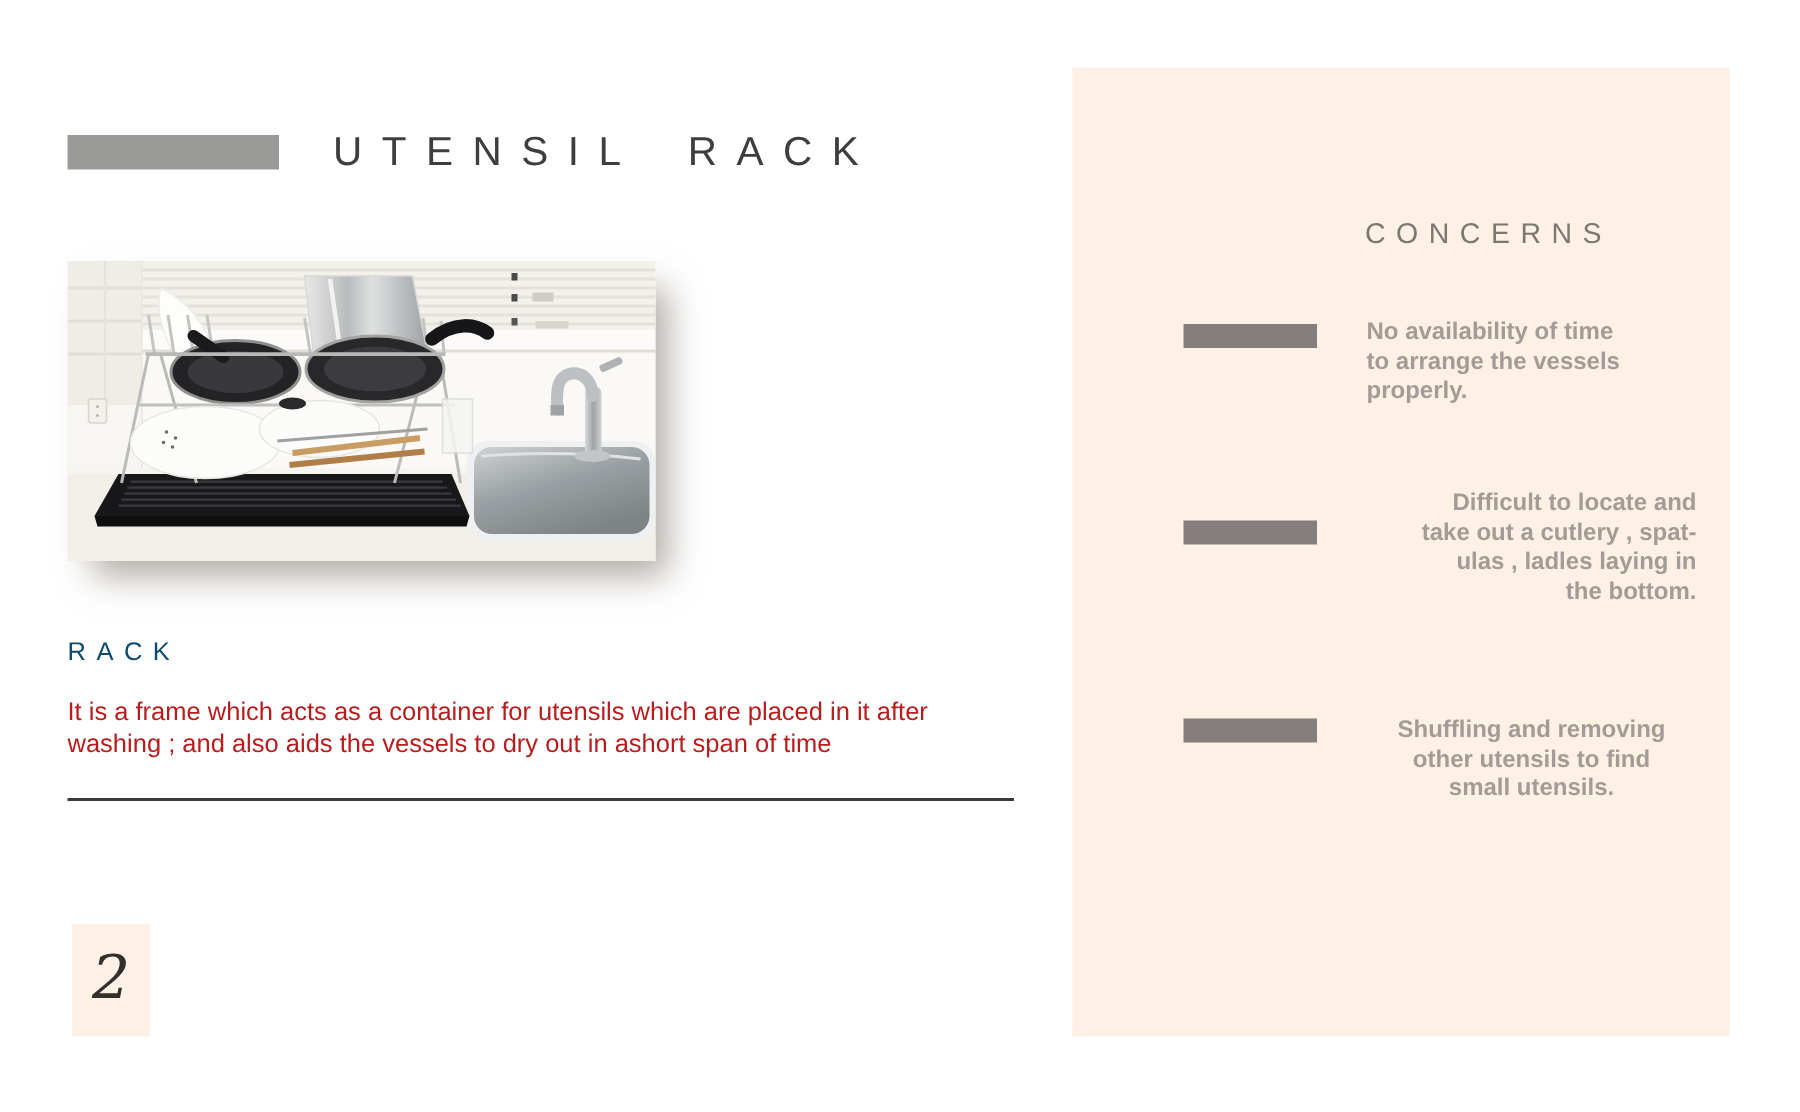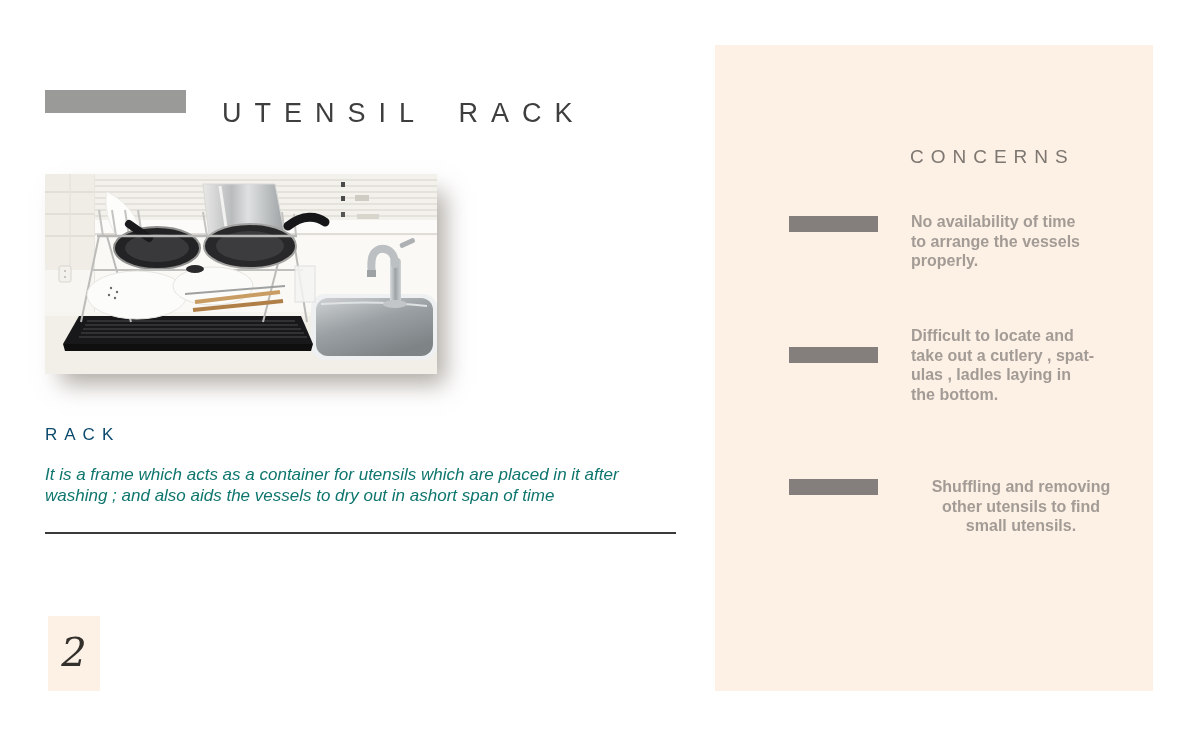--- a/index.html
+++ b/index.html
@@ -15,42 +15,41 @@
   .abs { position: absolute; }
 
   
   .title-bar {
     left: 45px; top: 90px; width: 141px; height: 23px;
     background: #9a9a98;
   }
   .page-title {
     left: 222px; top: 88px; height: 27px; line-height: 27px;
     font-size: 27px; letter-spacing: 13px; word-spacing: 12px;
-    color: #3e3e3e; white-space: nowrap; margin-top: 12px;
+    color: #3e3e3e; white-space: nowrap;
   }
 
   
   .photo-frame {
     left: 45px; top: 174px; width: 392px; height: 200px;
     box-shadow: 12px 14px 22px -4px rgba(110,100,90,0.55);
     background: #f8f6f2;
   }
   .photo-frame svg { display: block; }
 
   
   .rack-label {
     left: 45px; top: 425px;
     font-size: 17px; letter-spacing: 7px; color: #0c4a6e;
     white-space: nowrap;
   }
   .rack-desc {
     left: 45px; top: 464px; width: 620px;
-    font-size: 17px; line-height: 21px; color: #0f766e;
+    font-size: 17px; line-height: 21px; color: #b91c1c;
     white-space: pre-line;
-    font-style: italic;
   }
   .divider {
     left: 45px; top: 532px; width: 631px; height: 0;
     border-top: 2px solid #3a3a3a;
   }
 
   
   .page-number-box {
     left: 48px; top: 616px; width: 52px; height: 75px;
     background: #fdf0e4;
@@ -79,21 +78,21 @@
   }
   .concern-text {
     position: absolute; left: 196px; width: 220px;
     font-size: 16px; line-height: 19.5px; color: #a39c96;
     white-space: pre-line;
     font-weight: bold;
   }
   .bar-1 { top: 171px; }
   .text-1 { top: 167px; }
   .bar-2 { top: 302px; }
-  .text-2 { top: 281px; }
+  .text-2 { top: 281px; text-align: right; }
   .bar-3 { top: 434px; }
   .text-3 { top: 432px; text-align: center; }
 </style>
 </head>
 <body>
 
 <div class="page">
 
   <div class="abs title-bar"></div>
   <div class="abs page-title">UTENSIL RACK</div>

